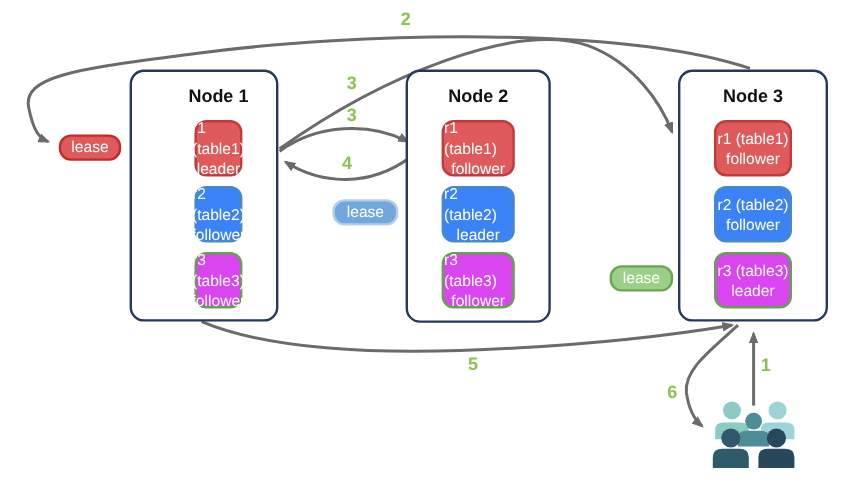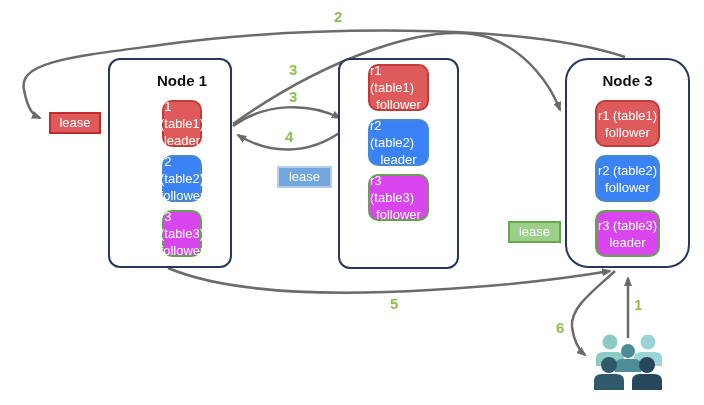--- a/index.html
+++ b/index.html
@@ -8,36 +8,36 @@
     font-family:"Liberation Sans",sans-serif;overflow:hidden;
   }
   svg.layer{position:absolute;left:0;top:0;width:704px;height:405px;}
 
   .node{
     position:absolute;background:#ffffff;border:2px solid #26395B;
     border-radius:12px;box-sizing:border-box;display:flex;flex-direction:column;
   }
   .node1{left:108px;top:58px;width:124px;height:210px;padding-left:24px;}
   .node2{left:338px;top:58px;width:121px;height:211px;}
-  .node3{left:565px;top:58px;width:125px;height:210px;border-radius:23px;}
+  .node3{left:565px;top:58px;width:125px;height:210px;}
   .node-title{
     text-align:center;font-weight:bold;font-size:15px;color:#111;
     margin:11px 0 5px 0;line-height:20px;
   }
   .replica{
     margin:4px 28px;height:47px;border-radius:10px;box-sizing:border-box;
     display:flex;flex-direction:column;align-items:center;justify-content:center;
     color:#ffffff;font-size:13px;line-height:17px;border:2px solid transparent;
   }
   .replica.red{background:#DF5B5B;border-color:#C23B3B;}
   .replica.blue{background:#3b82f6;border-color:#4A89C8;}
   .replica.green{background:#d946ef;border-color:#63A24E;}
 
   .lease{
-    position:absolute;box-sizing:border-box;border-radius:0;color:#ffffff;
+    position:absolute;box-sizing:border-box;border-radius:10px;color:#ffffff;
     font-size:13px;line-height:18px;text-align:center;height:22px;
   }
   .lease.red{left:49px;top:112px;width:52px;background:#DF5B5B;border:2px solid #C32A2A;}
   .lease.blue{left:277px;top:166px;width:55px;background:#72A7DE;border:2px solid #B4CDEA;}
   .lease.green{left:508px;top:221px;width:53px;background:#9CCF87;border:2px solid #68A653;}
 
   .step{
     position:absolute;color:#8CC152;font-weight:bold;font-size:15px;line-height:16px;
   }
   .step.s2{left:334px;top:9px;}
@@ -96,20 +96,21 @@
       <span>r2 (table2)</span>
       <span>follower</span>
     </div>
     <div class="replica green">
       <span>r3 (table3)</span>
       <span>follower</span>
     </div>
   </div>
 
   <div class="node node2">
+    <div class="node-title">Node 2</div>
     <div class="replica red">
       <span>r1 (table1)</span>
       <span>follower</span>
     </div>
     <div class="replica blue">
       <span>r2 (table2)</span>
       <span>leader</span>
     </div>
     <div class="replica green">
       <span>r3 (table3)</span>

